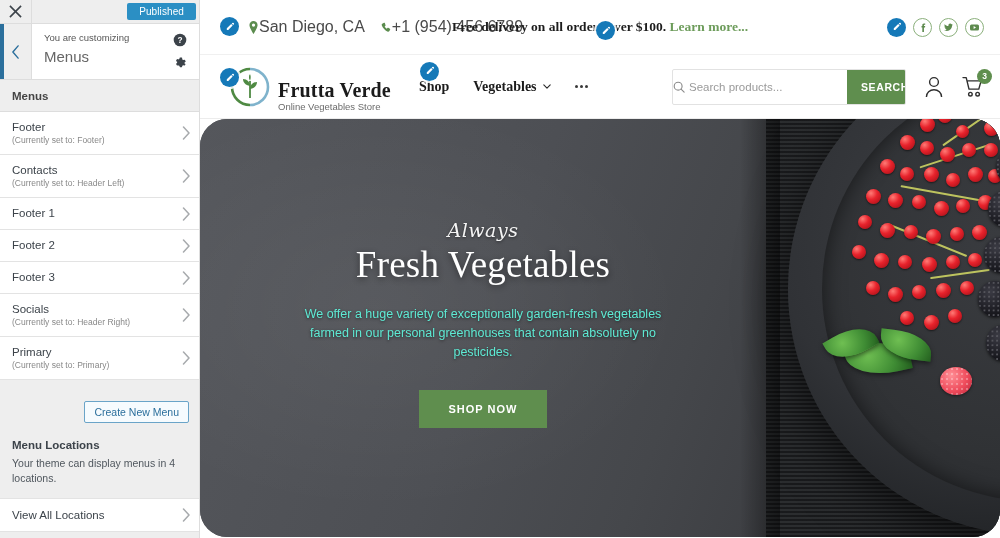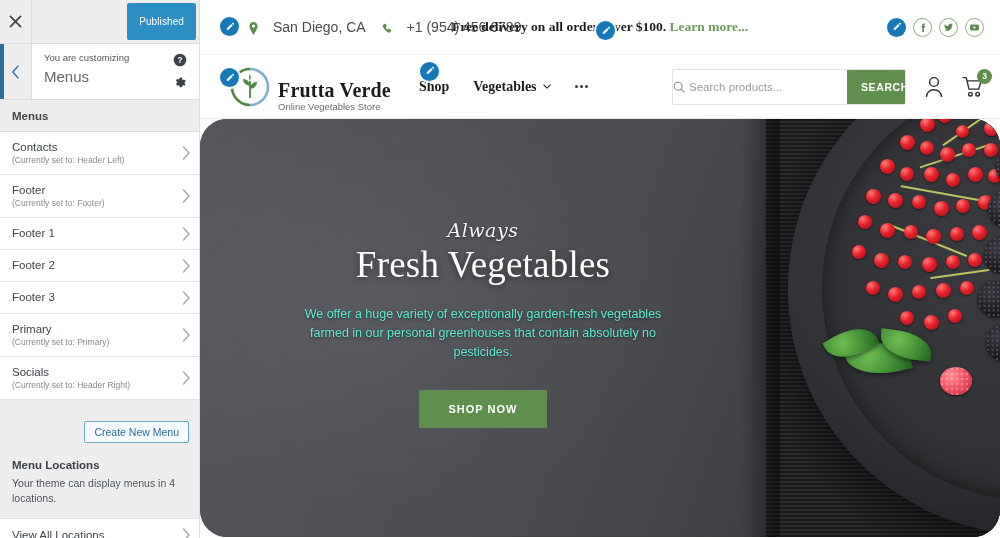--- a/index.html
+++ b/index.html
@@ -14,21 +14,21 @@
   
   .customizer {
     width: 200px; height: 538px;
     background: #eeeeee;
     position: relative;
     display: flex; flex-direction: column;
     border-right: 1px solid #ddd;
     flex: 0 0 200px;
   }
   .cz-topbar {
-    height: 44px; background: #eeeeee;
+    height: 24px; background: #eeeeee;
     display: flex; align-items: stretch; justify-content: space-between;
     border-bottom: 1px solid #ddd;
   }
   .cz-close {
     width: 32px; display: flex; align-items: center; justify-content: center;
     background: #eeeeee; border-right: 1px solid #ddd;
     color: #444; font-size: 13px; cursor: pointer;
   }
   .cz-close svg { display:block; }
   .cz-published {
@@ -112,21 +112,21 @@
   }
   .edit-pin svg { width: 10px; height: 10px; display:block; }
 
   
   .site-topbar {
     height: 55px; background: #fff; position: relative;
     display: flex; align-items: center; padding: 0 16px 0 18px;
     border-bottom: 1px solid #f0f0f0;
   }
   .tb-left { display: flex; align-items: center; gap: 16px; padding-left: 30px; }
-  .tb-info { display: flex; align-items: flex-end; gap: 14px; font-size: 14px; color: #4a4a4a; }
+  .tb-info { display: flex; align-items: center; gap: 0; font-size: 16px; color: #4a4a4a; }
   .tb-info svg { color: #5b8c4e; width: 11px; height: 13px; display:block;}
   .tb-center {
     position: absolute; left: 50%; transform: translateX(-50%);
     width: 300px; text-align: center;
     font-family: "Liberation Serif", serif;
     font-size: 13.5px; color: #1d1d1d; font-weight: bold; line-height: 20px;
   }
   .tb-center .learn { color: #6d9c5b; font-weight: bold; }
   .tb-right { margin-left: auto; display: flex; align-items: center; gap: 7px; position: relative; padding-left: 26px;}
   .soc {
@@ -314,79 +314,79 @@
           </svg>
         </span>
       </div>
     </div>
 
     <div class="cz-section-title">Menus</div>
 
     <div class="cz-body">
 
       <div class="menu-item">
+        <div class="mi-name">Footer</div>
+        <div class="mi-sub">(Currently set to: Footer)</div>
+        <span class="chev">
+          <svg viewBox="0 0 9 14" width="9" height="14">
+              <path d="M1.5 1 L7 7 L1.5 13" stroke="#a7aaad" stroke-width="1.5" fill="none" stroke-linecap="round" stroke-linejoin="round"></path>
+            </svg>
+        </span>
+      </div>
+
+      <div class="menu-item">
         <div class="mi-name">Contacts</div>
         <div class="mi-sub">(Currently set to: Header Left)</div>
         <span class="chev">
           <svg viewBox="0 0 9 14" width="9" height="14">
               <path d="M1.5 1 L7 7 L1.5 13" stroke="#a7aaad" stroke-width="1.5" fill="none" stroke-linecap="round" stroke-linejoin="round"></path>
             </svg>
         </span>
       </div>
 
       <div class="menu-item">
-        <div class="mi-name">Footer</div>
-        <div class="mi-sub">(Currently set to: Footer)</div>
-        <span class="chev">
-          <svg viewBox="0 0 9 14" width="9" height="14">
-              <path d="M1.5 1 L7 7 L1.5 13" stroke="#a7aaad" stroke-width="1.5" fill="none" stroke-linecap="round" stroke-linejoin="round"></path>
-            </svg>
-        </span>
-      </div>
-
-      <div class="menu-item">
         <div class="mi-name">Footer 1</div>
         <span class="chev">
           <svg viewBox="0 0 9 14" width="9" height="14">
               <path d="M1.5 1 L7 7 L1.5 13" stroke="#a7aaad" stroke-width="1.5" fill="none" stroke-linecap="round" stroke-linejoin="round"></path>
             </svg>
         </span>
       </div>
 
       <div class="menu-item">
         <div class="mi-name">Footer 2</div>
         <span class="chev">
           <svg viewBox="0 0 9 14" width="9" height="14">
               <path d="M1.5 1 L7 7 L1.5 13" stroke="#a7aaad" stroke-width="1.5" fill="none" stroke-linecap="round" stroke-linejoin="round"></path>
             </svg>
         </span>
       </div>
 
       <div class="menu-item">
         <div class="mi-name">Footer 3</div>
+        <span class="chev">
+          <svg viewBox="0 0 9 14" width="9" height="14">
+              <path d="M1.5 1 L7 7 L1.5 13" stroke="#a7aaad" stroke-width="1.5" fill="none" stroke-linecap="round" stroke-linejoin="round"></path>
+            </svg>
+        </span>
+      </div>
+
+      <div class="menu-item">
+        <div class="mi-name">Socials</div>
+        <div class="mi-sub">(Currently set to: Header Right)</div>
         <span class="chev">
           <svg viewBox="0 0 9 14" width="9" height="14">
               <path d="M1.5 1 L7 7 L1.5 13" stroke="#a7aaad" stroke-width="1.5" fill="none" stroke-linecap="round" stroke-linejoin="round"></path>
             </svg>
         </span>
       </div>
 
       <div class="menu-item">
         <div class="mi-name">Primary</div>
         <div class="mi-sub">(Currently set to: Primary)</div>
-        <span class="chev">
-          <svg viewBox="0 0 9 14" width="9" height="14">
-              <path d="M1.5 1 L7 7 L1.5 13" stroke="#a7aaad" stroke-width="1.5" fill="none" stroke-linecap="round" stroke-linejoin="round"></path>
-            </svg>
-        </span>
-      </div>
-
-      <div class="menu-item">
-        <div class="mi-name">Socials</div>
-        <div class="mi-sub">(Currently set to: Header Right)</div>
         <span class="chev">
           <svg viewBox="0 0 9 14" width="9" height="14">
               <path d="M1.5 1 L7 7 L1.5 13" stroke="#a7aaad" stroke-width="1.5" fill="none" stroke-linecap="round" stroke-linejoin="round"></path>
             </svg>
         </span>
       </div>
 
       <div class="cz-create-wrap">
         <button class="cz-create-btn">Create New Menu</button>
       </div>

